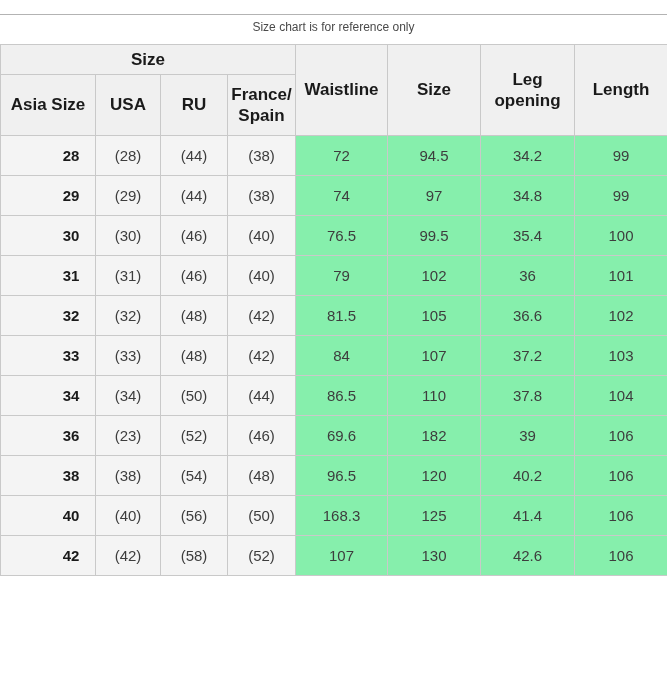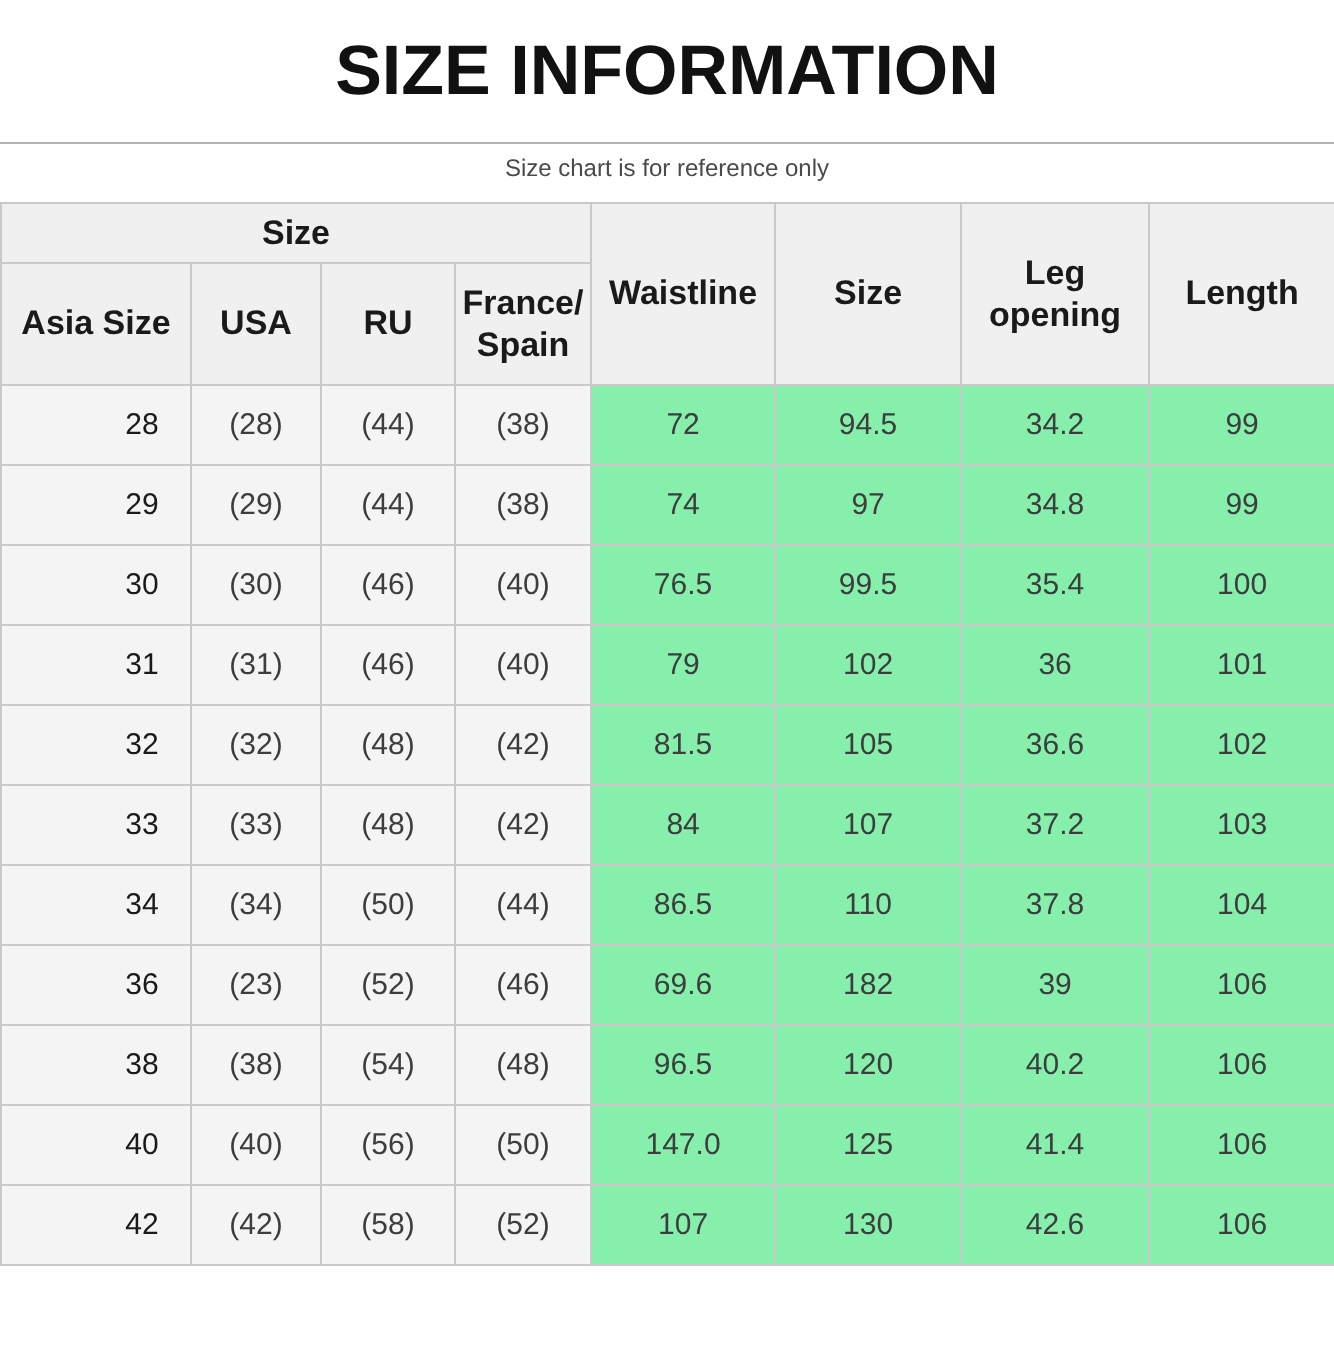--- a/index.html
+++ b/index.html
@@ -59,28 +59,27 @@
     font-size: 17px;
     font-weight: bold;
     color: #1a1a1a;
     line-height: 1.25;
   }
   th.wrap { white-space: pre-line; }
   tbody tr { height: 40px; }
   tbody td { color: #3d3d3d; }
   tbody td.size-cell { background: #f4f4f4; }
   tbody td.measure-cell { background: #86efac; }
-  tbody td.asia { font-weight: normal; color: #1a1a1a; padding-left: 48px; }
+  tbody td.asia { font-weight: bold; color: #1a1a1a; padding-left: 48px; }
 </style>
 </head>
 <body>
 
 <div class="page">
 
-  <div class="title">SIZE INFORMATION</div>
 
   <hr class="divider">
 
   <div class="subtitle">Size chart is for reference only</div>
 
 
   <table class="size-table">
     <colgroup>
       <col style="width:95px">
         <col style="width:65px">
@@ -196,21 +195,21 @@
           <td class="measure-cell">96.5</td>
           <td class="measure-cell">120</td>
           <td class="measure-cell">40.2</td>
           <td class="measure-cell">106</td>
         </tr>
         <tr>
           <td class="size-cell asia">40</td>
           <td class="size-cell">(40)</td>
           <td class="size-cell">(56)</td>
           <td class="size-cell">(50)</td>
-          <td class="measure-cell">147.0</td>
+          <td class="measure-cell">168.3</td>
           <td class="measure-cell">125</td>
           <td class="measure-cell">41.4</td>
           <td class="measure-cell">106</td>
         </tr>
         <tr>
           <td class="size-cell asia">42</td>
           <td class="size-cell">(42)</td>
           <td class="size-cell">(58)</td>
           <td class="size-cell">(52)</td>
           <td class="measure-cell">107</td>

